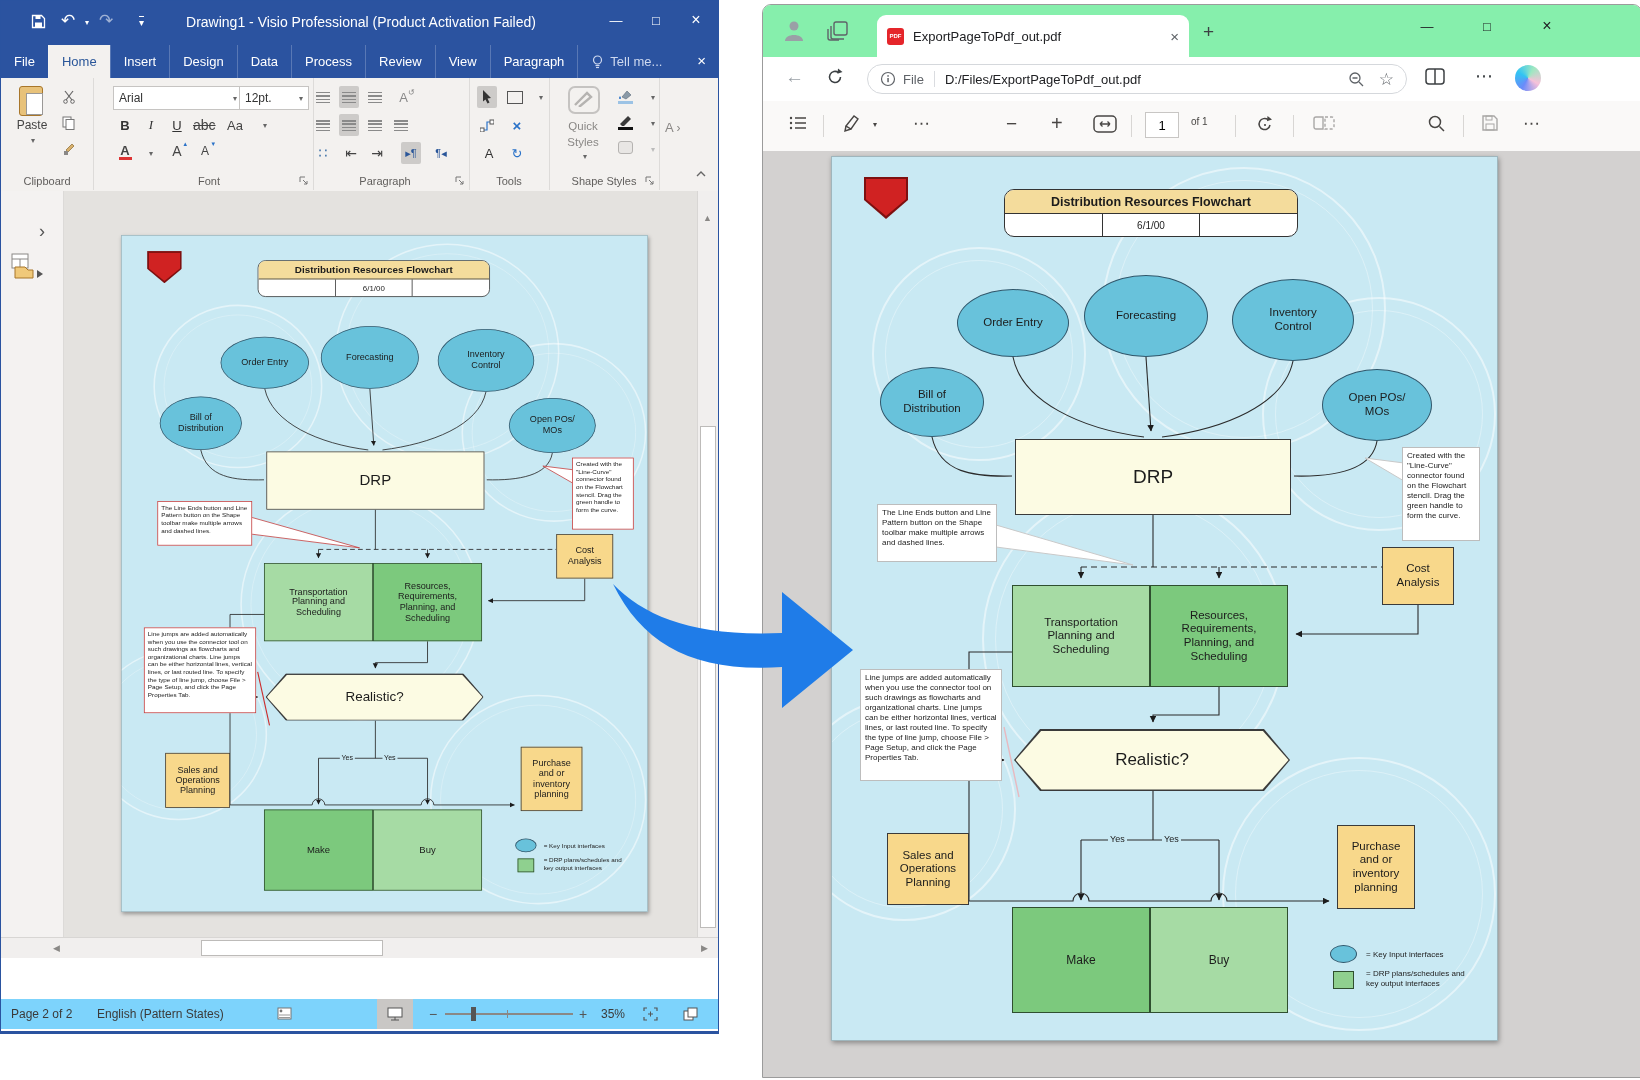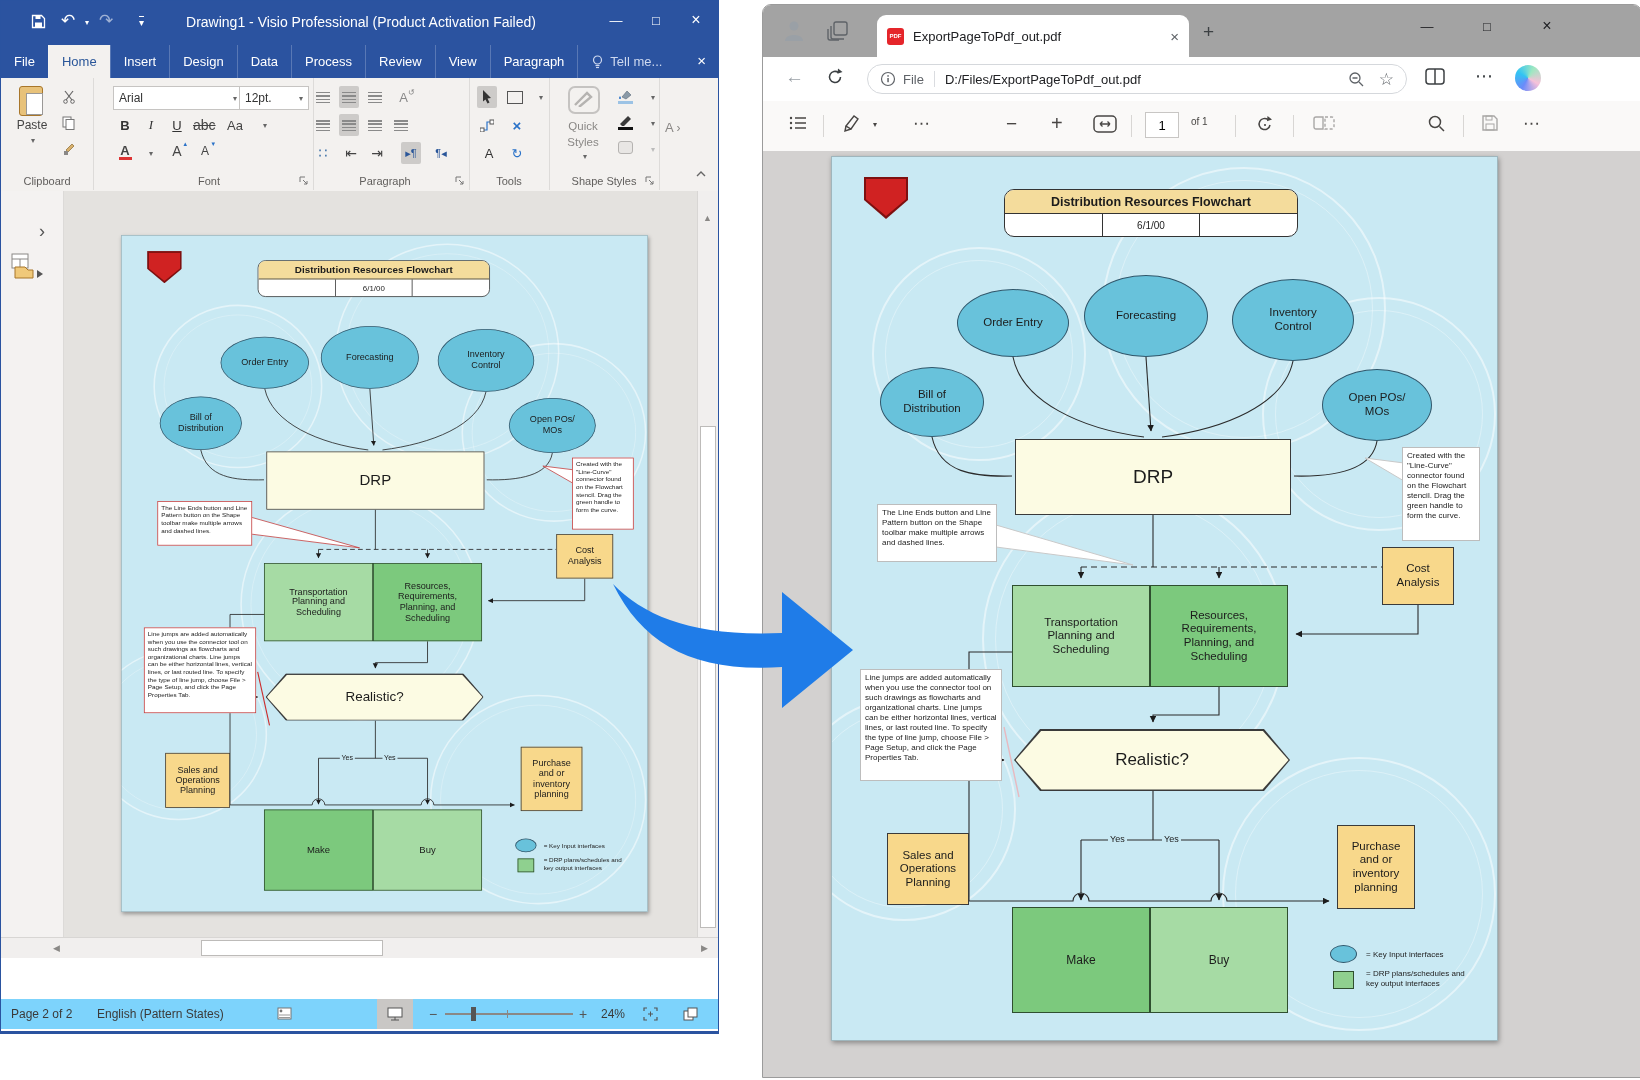--- a/index.html
+++ b/index.html
@@ -37,21 +37,21 @@
   .v-vscroll{right:0;top:0;width:20px;bottom:0;background:#f1efee;border-left:1px solid #d8d6d4;}
   .v-hscroll{left:0;top:936px;right:0;height:20px;background:#f1efee;border-top:1px solid #d8d6d4;}
   .scrollthumb{background:#fff;border:1px solid #bdbbb9;}
   .scrollarrow{color:#8a8886;font-size:9px;}
   .v-pagetabs{left:0;top:956px;right:0;height:42px;background:#fff;border-bottom:1px solid #e1dfdd;font-size:13px;color:#333;}
   .v-status{left:0;top:998px;right:0;height:30px;background:#7dd3fc;font-size:12px;color:#3b3a39;}
   .ptab-sep{position:absolute;top:12px;width:1px;height:18px;background:#d0cecd;}
 
   
   .ewin{left:762px;top:4px;width:878px;height:1072px;background:#fff;border:1px solid #9b9b9b;border-radius:9px 9px 0 0;overflow:hidden;}
-  .e-tabstrip{left:0;top:0;right:0;height:52px;background:#a3a3a3;}
+  .e-tabstrip{left:0;top:0;right:0;height:52px;background:#86efac;}
   .e-tab{position:absolute;left:114px;top:10px;width:312px;height:42px;background:#fff;border-radius:9px 9px 0 0;display:flex;align-items:center;padding:0 10px;box-sizing:border-box;}
   .pdfbadge{width:17px;height:17px;background:#e5252a;border-radius:3px;color:#fff;font-size:6px;font-weight:bold;display:flex;align-items:center;justify-content:center;flex:0 0 auto;}
   .e-addr{left:0;top:52px;right:0;height:44px;background:#fff;}
   .addrpill{position:absolute;left:104px;top:7px;width:540px;height:30px;border:1px solid #d5d8dc;border-radius:16px;background:#fff;display:flex;align-items:center;padding:0 12px;box-sizing:border-box;font-size:13px;color:#202124;}
   .e-pdfbar{left:0;top:96px;right:0;height:50px;background:#faf9f8;border-bottom:1px solid #d7d5d3;}
   .psep{position:absolute;top:14px;width:1px;height:22px;background:#d8d6d4;}
   .e-content{left:0;top:146px;right:0;bottom:0;background:#d3d1d0;}
   .ebtn{position:absolute;display:flex;align-items:center;justify-content:center;color:#484644;}
 
   
@@ -445,21 +445,21 @@
             <line x1="8" y1="10" x2="8" y2="13" stroke="#555"></line>
             <line x1="4" y1="13" x2="12" y2="13" stroke="#555"></line>
           </svg>
       </span>
       <span class="abs" style="left:428px;top:7px;font-size:14px;color:#555;">−</span>
       <span class="abs" style="left:444px;top:14px;width:128px;height:2px;background:#8a8886;">
         <span class="abs" style="left:62px;top:-3px;width:1px;height:8px;background:#8a8886;"></span>
         <span class="abs" style="left:26px;top:-6px;width:5px;height:14px;background:#555;"></span>
       </span>
       <span class="abs" style="left:578px;top:7px;font-size:14px;color:#555;">+</span>
-      <span class="abs" style="left:600px;top:8px;">24%</span>
+      <span class="abs" style="left:600px;top:8px;">35%</span>
       <span class="abs" style="left:642px;top:8px;">
         <svg width="15" height="14" viewBox="0 0 15 14">
             <path d="M1,4 V1 H4 M11,1 H14 V4 M14,10 V13 H11 M4,13 H1 V10" fill="none" stroke="#555" stroke-width="1.2"></path>
             <path d="M5,7 h5 M7.5,4.5 v5" stroke="#555"></path>
           </svg>
       </span>
       <span class="abs" style="left:682px;top:8px;">
         <svg width="15" height="14" viewBox="0 0 15 14">
             <rect x="1" y="4" width="9" height="9" fill="#fff" stroke="#555"></rect>
             <rect x="5" y="1" width="9" height="9" fill="#fff" stroke="#555"></rect>

